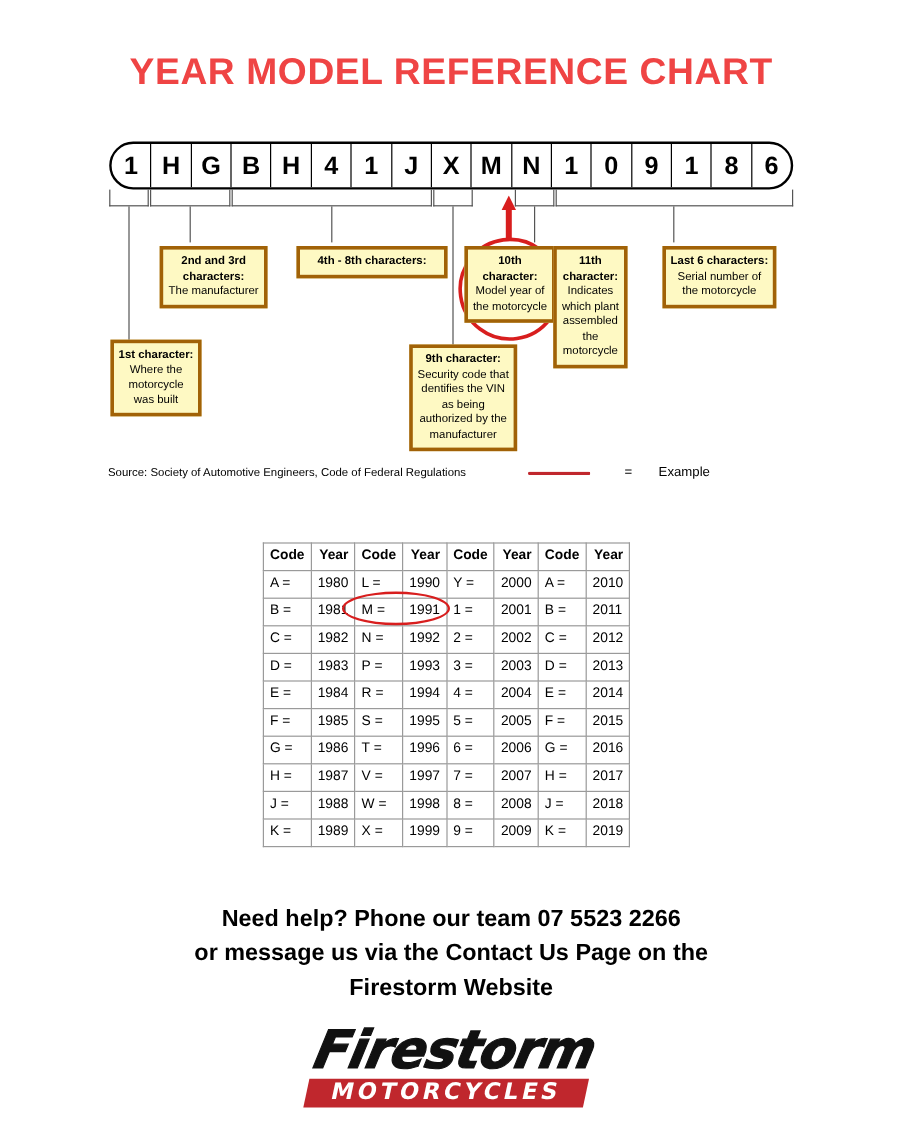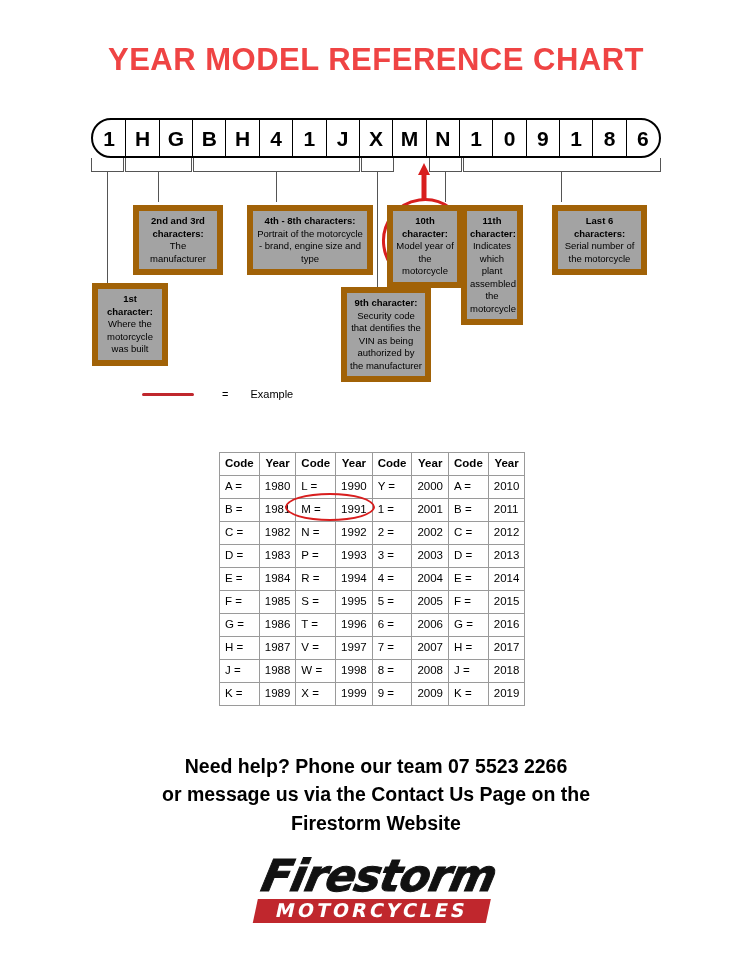--- a/index.html
+++ b/index.html
@@ -67,22 +67,22 @@
   }
   .stem {
     position: absolute;
     border-left: 1px solid #555;
     width: 0;
   }
 
   
   .callout {
     position: absolute;
-    background: #a3a3a3;
-    border: 6px solid #a16207;
+    background: #fef9c3;
+    border: 3px solid #a16207;
     font-size: 9.5px;
     line-height: 1.32;
     text-align: center;
     padding: 4px 3px;
     color: #000;
   }
   .callout b { font-size: 9.5px; }
 
   
   #red-arrow {
@@ -133,21 +133,21 @@
   table {
     border-collapse: collapse;
     font-size: 11.5px;
   }
   th, td {
     border: 1px solid #9a9a9a;
     padding: 3px 5px;
     height: 23px;
     line-height: 1;
   }
-  th { font-weight: bold; text-align: center; font-size: 11.5px; }
+  th { font-weight: bold; text-align: right; font-size: 11.5px; }
   td.code { text-align: left; width: 34px; }
   td.year { text-align: left; width: 34px; }
   #table-ellipse {
     position: absolute;
     left: 66px;
     top: 41px;
     width: 90px;
     height: 28px;
     border: 2.5px solid #d81e1e;
     border-radius: 50%;
@@ -257,21 +257,20 @@
   <span>Where the motorcycle was built</span>
 </div>
 
 <div class="callout" style="left:133px; top:205px; width:90px;">
   <b>2nd and 3rd characters:</b><br>
   <span>The manufacturer</span>
 </div>
 
 <div class="callout" style="left:247px; top:205px; width:126px;">
   <b>4th - 8th characters:</b><br>
-  <span>Portrait of the motorcycle - brand, engine size and type</span>
 </div>
 
 <div class="callout" style="left:341px; top:287px; width:90px;">
   <b>9th character:</b><br>
   <span>Security code that dentifies the VIN as being authorized by the manufacturer</span>
 </div>
 
 <div class="callout" style="left:387px; top:205px; width:76px;">
   <b>10th character:</b><br>
   <span>Model year of the motorcycle</span>
@@ -281,20 +280,21 @@
   <b>11th character:</b><br>
   <span>Indicates which plant assembled the motorcycle</span>
 </div>
 
 <div class="callout" style="left:552px; top:205px; width:95px;">
   <b>Last 6 characters:</b><br>
   <span>Serial number of the motorcycle</span>
 </div>
 
 <div id="source-row">
+  <span id="source-text">Source:  Society of Automotive Engineers, Code of Federal Regulations</span>
   <span id="example-dash"></span>
   <span id="eq">=</span>
   <span id="example-label">Example</span>
 </div>
 
 <div id="table-wrap">
   <table>
     <thead>
       <tr>
         <th>Code</th>

